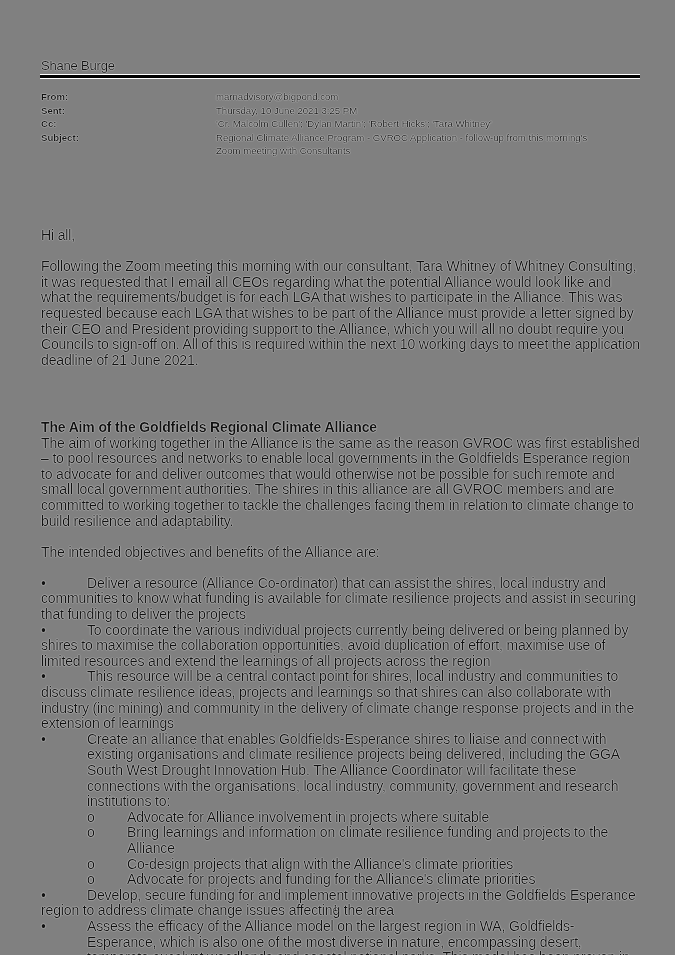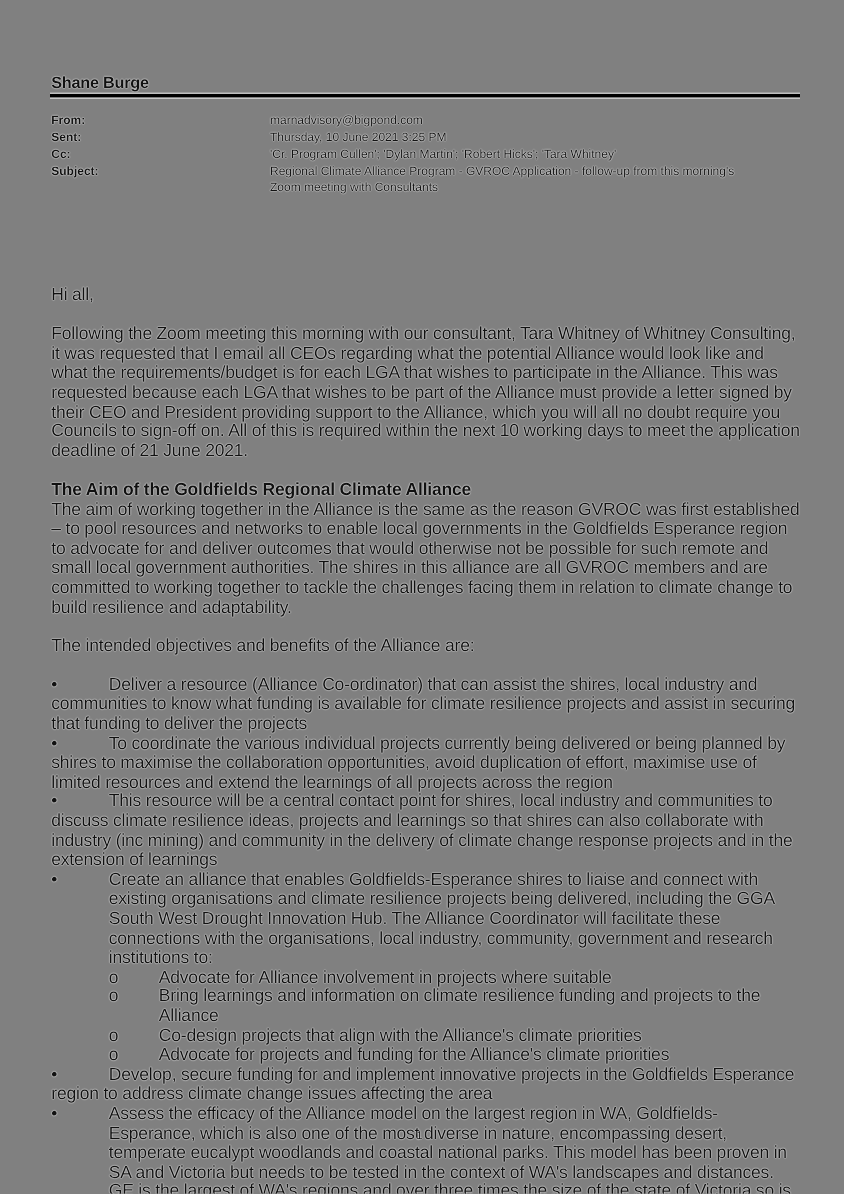--- a/index.html
+++ b/index.html
@@ -2,34 +2,34 @@
 <html><head>
 <meta charset="utf-8">
 <style>
   html, body { margin: 0; padding: 0; }
   body {
     width: 675px; height: 955px; background: #808080; position: relative; overflow: hidden;
     font-family: "Liberation Sans", "DejaVu Sans", sans-serif; color: #111;
   }
   .txt { text-shadow: 0 0 1px #fff, 0 0 1px #fff; }
   .sender {
-    position: absolute; left: 41px; top: 58px; font-size: 13px; font-weight: bold; letter-spacing: -0.2px;
+    position: absolute; left: 41px; top: 58px; font-size: 13px; font-weight: normal; letter-spacing: -0.2px;
   }
   .rule {
     position: absolute; left: 40px; top: 74px; width: 600px; height: 3px; background: #000;
     border-top: 1px solid #fff; border-bottom: 1px solid #fff;
   }
   .hdr { position: absolute; left: 41px; top: 90px; width: 600px; font-size: 9.6px; line-height: 13.6px; }
   .hdr-row { display: flex; }
   .hdr-label { width: 175px; font-weight: bold; flex: none; }
   .hdr-value { width: 380px; }
   .body { position: absolute; left: 41px; top: 228px; width: 600px; font-size: 14px; line-height: 15.6px; letter-spacing: -0.15px; }
   p { margin: 0; }
   .gap { height: 15.6px; }
-  .heading { font-weight: bold; }
+  .heading { font-weight: bold; margin-top: 36px; }
   .bul { position: relative; padding-left: 0; }
   .bul .mark { display: inline-block; width: 46px; }
   .hang { position: relative; padding-left: 46px; }
   .hang .mark { position: absolute; left: 0; }
   .sub { position: relative; padding-left: 86px; }
   .sub .mark { position: absolute; left: 46px; }
   .pagenum { position: absolute; left: 333px; top: 903px; font-size: 9px; }
 </style>
 </head>
 <body>
@@ -41,21 +41,21 @@
   <div class="hdr-row">
     <div class="hdr-label">From:</div>
     <div class="hdr-value">marnadvisory@bigpond.com</div>
   </div>
   <div class="hdr-row">
     <div class="hdr-label">Sent:</div>
     <div class="hdr-value">Thursday, 10 June 2021 3:25 PM</div>
   </div>
   <div class="hdr-row">
     <div class="hdr-label">Cc:</div>
-    <div class="hdr-value">'Cr. Program Cullen'; 'Dylan Martin'; 'Robert Hicks'; 'Tara Whitney'</div>
+    <div class="hdr-value">'Cr. Malcolm Cullen'; 'Dylan Martin'; 'Robert Hicks'; 'Tara Whitney'</div>
   </div>
   <div class="hdr-row">
     <div class="hdr-label">Subject:</div>
     <div class="hdr-value">Regional Climate Alliance Program - GVROC Application - follow-up from this morning's Zoom meeting with Consultants</div>
   </div>
 </div>
 
 <div class="body txt">
   <p>Hi all,</p>
   <div class="gap"></div>

